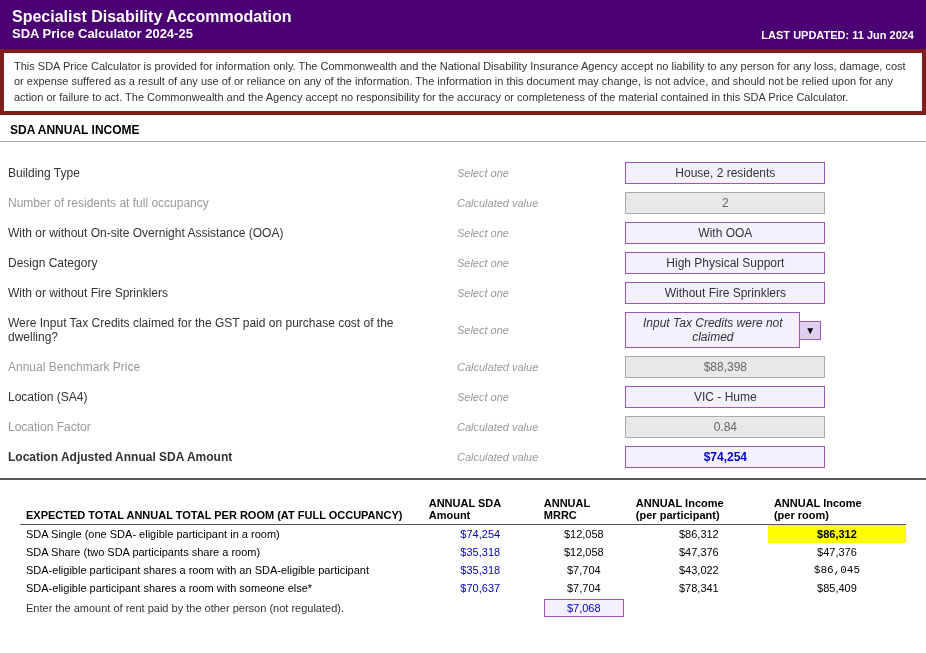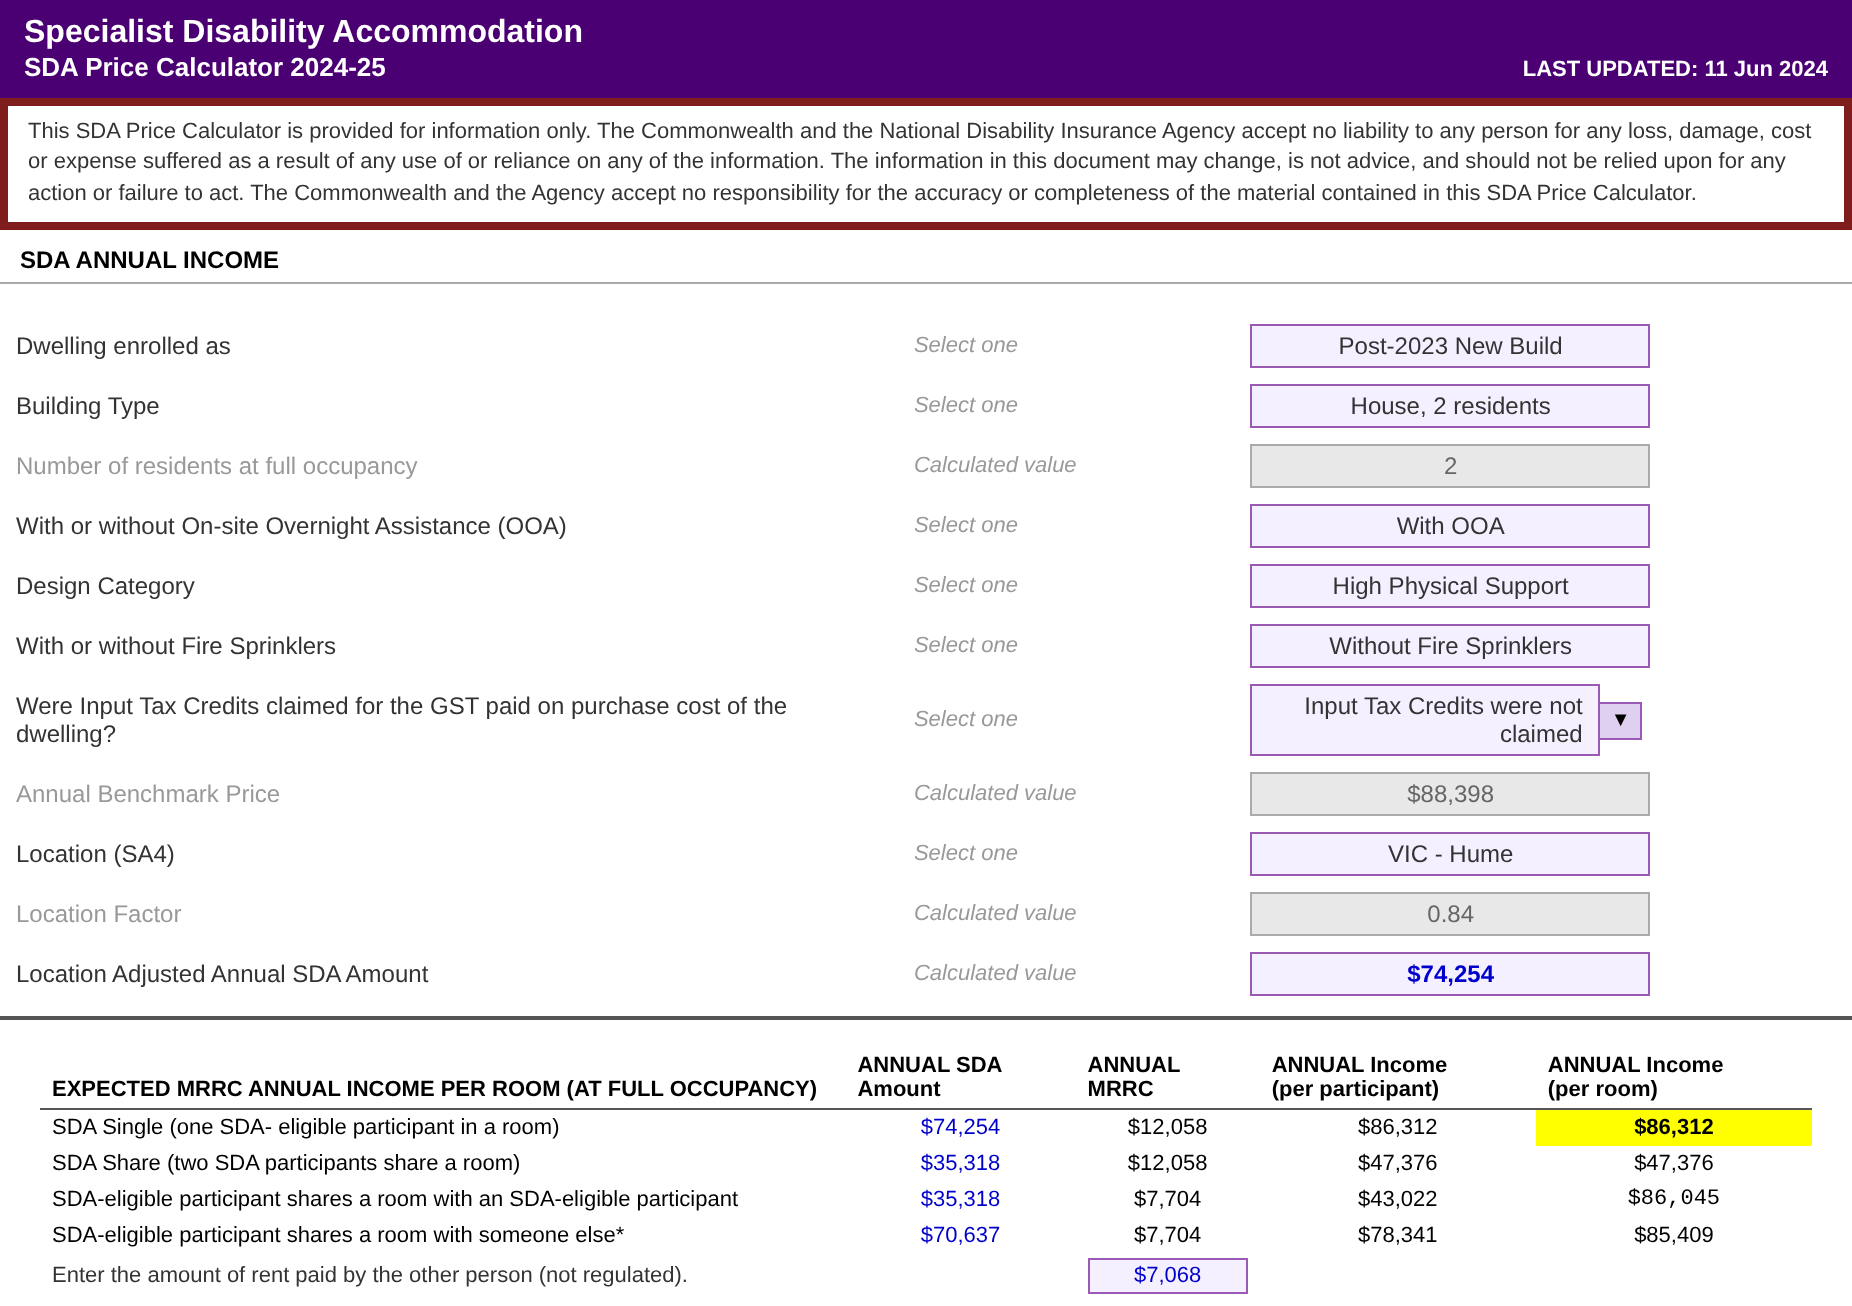--- a/index.html
+++ b/index.html
@@ -68,32 +68,33 @@
       font-weight: bold;
       border: 1px solid #9b59b6;
       background: #f5f0ff;
     }
     .dropdown-wrapper {
       display: flex;
       align-items: center;
     }
     .dropdown-wrapper .input-box {
       width: 175px;
-      text-align: right;
+      text-align: center;
+      font-style: italic;
     }
     .dropdown-arrow {
       border: 1px solid #9b59b6;
       background: #e0d0f0;
       padding: 3px 5px;
       font-size: 10px;
       cursor: pointer;
       margin-left: -1px;
     }
 
-    .bold-label { font-weight: normal; margin-top: 37px; }
+    .bold-label { font-weight: bold; margin-top: 37px; }
 
     .income-table {
       width: 100%;
       border-collapse: collapse;
       margin: 6px 10px;
       width: calc(100% - 20px);
     }
     .income-table th {
       font-weight: bold;
       font-size: 11px;
@@ -143,27 +144,20 @@
   <span>This SDA Price Calculator is provided for information only. The Commonwealth and the National Disability Insurance Agency accept no liability to any person for any loss, damage, cost or expense suffered as a result of any use of or reliance on any of the information. The information in this document may change, is not advice, and should not be relied upon for any action or failure to act. The Commonwealth and the Agency accept no responsibility for the accuracy or completeness of the material contained in this SDA Price Calculator.</span>
 </div>
 
 <div class="section-title">
   <span>SDA ANNUAL INCOME</span>
 </div>
 
 <table class="form-table">
   <tbody>
 
-    <tr>
-      <td class="label-col">Dwelling enrolled as</td>
-      <td class="hint-col">Select one</td>
-      <td class="value-col">
-        <div class="input-box">Post-2023 New Build</div>
-      </td>
-    </tr>
 
     <tr>
       <td class="label-col">Building Type</td>
       <td class="hint-col">Select one</td>
       <td class="value-col">
         <div class="input-box">House, 2 residents</div>
       </td>
     </tr>
 
     <tr>
@@ -241,21 +235,21 @@
       </td>
     </tr>
   </tbody>
 </table>
 
 <div style="padding: 8px 10px 0 10px; border-top: 2px solid #555; margin-top: 6px;">
   <table class="income-table">
     <thead>
       <tr>
         <th class="col-desc">
-          <span>EXPECTED MRRC ANNUAL INCOME PER ROOM (AT FULL OCCUPANCY)</span>
+          <span>EXPECTED TOTAL ANNUAL TOTAL PER ROOM (AT FULL OCCUPANCY)</span>
         </th>
         <th class="col-sda">
           <span>ANNUAL SDA</span><br>
           <span>Amount</span>
         </th>
         <th class="col-mrrc">
           <span>ANNUAL</span><br>
           <span>MRRC</span>
         </th>
         <th class="col-per-participant">

